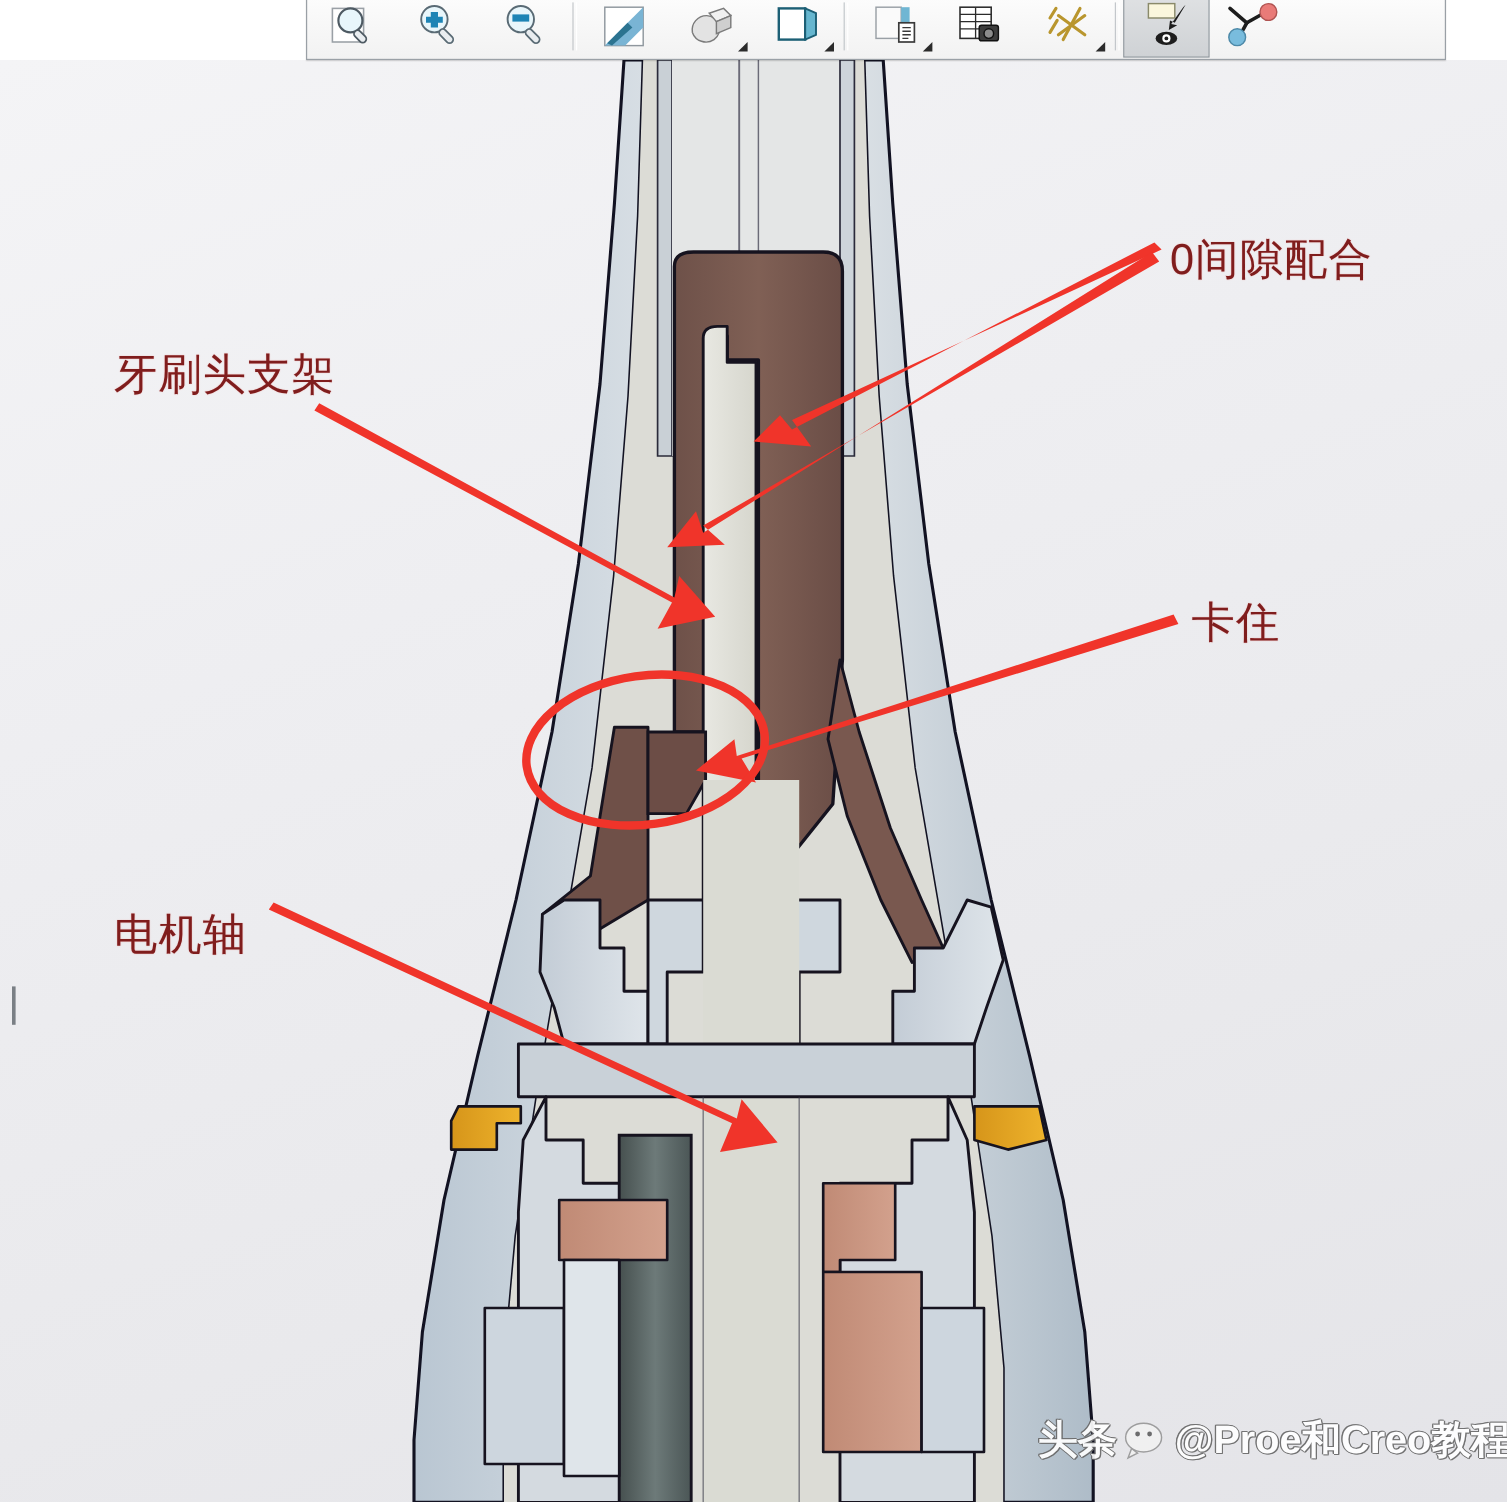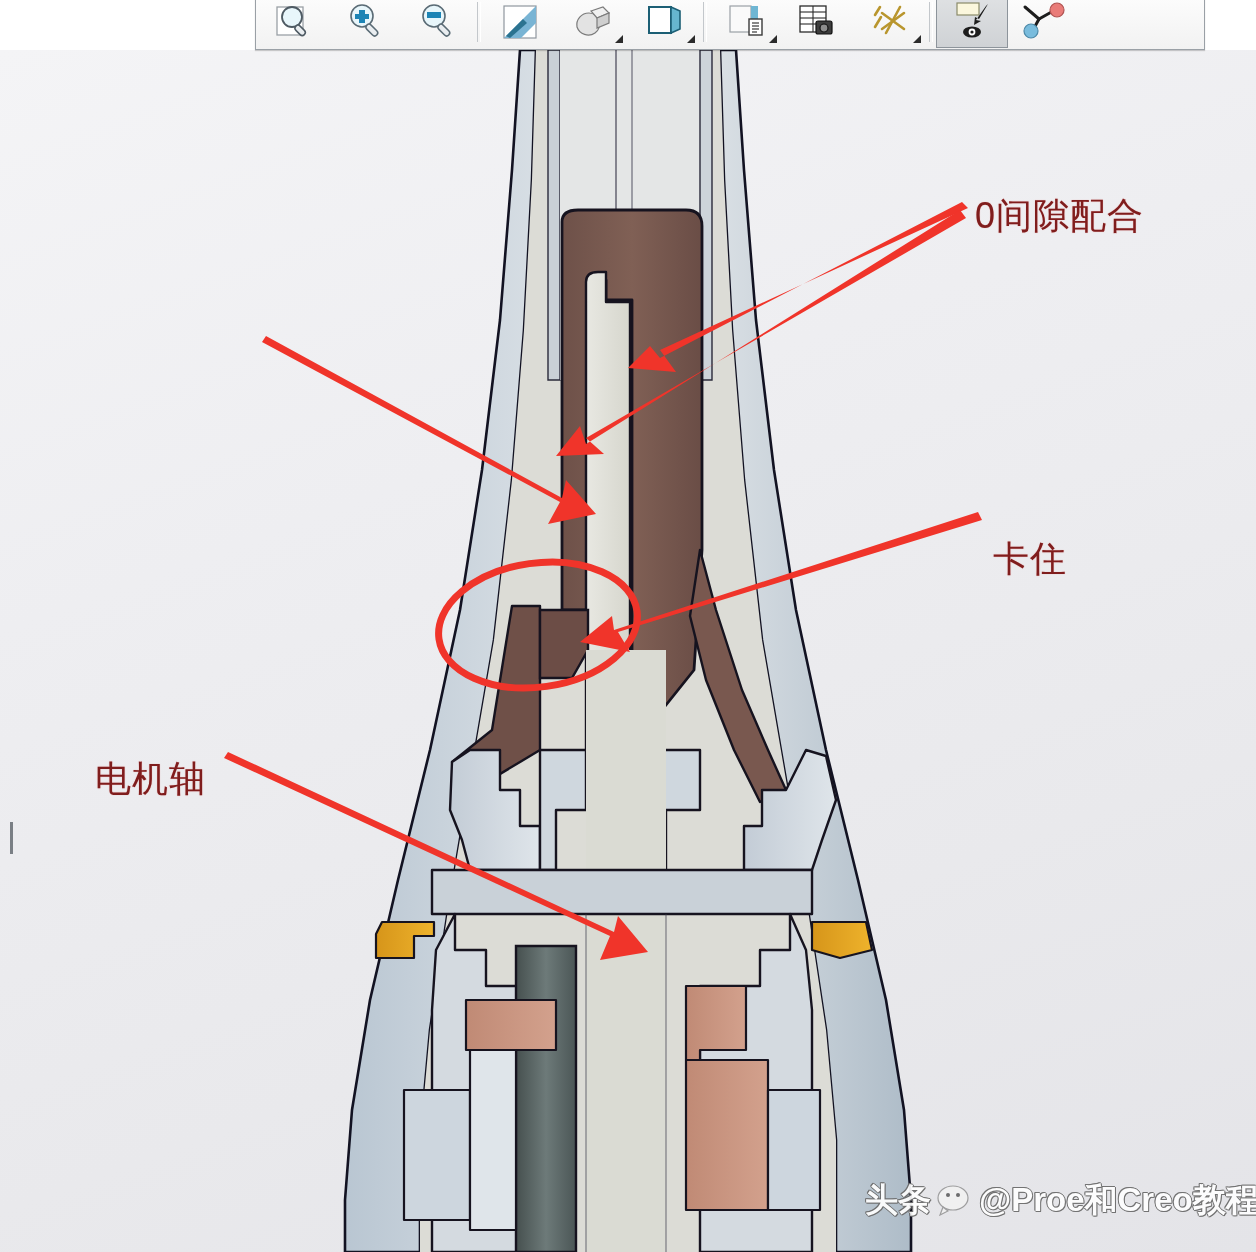--- a/index.html
+++ b/index.html
@@ -99,21 +99,21 @@
     color: #7f1d1d;
     font-family: "Liberation Sans", sans-serif;
     font-size: 36px;
     font-weight: 400;
     letter-spacing: 1px;
     white-space: nowrap;
     text-shadow: 0 0 1px rgba(232,80,74,.45);
   }
   #label-zero-clearance { left: 975px; top: 192px; }
   #label-bracket       { left: 95px;  top: 288px; }
-  #label-stuck         { left: 993px; top: 495px; margin-top: 40px; }
+  #label-stuck         { left: 993px; top: 495px; }
   #label-motor-shaft   { left: 95px;  top: 755px; }
 
   
   .watermark {
     position: absolute;
     left: 865px;
     top: 1178px;
     display: flex;
     align-items: center;
     gap: 4px;
@@ -261,20 +261,21 @@
 
         <ellipse cx="538" cy="575" rx="100" ry="62" transform="rotate(-8 538 575)" fill="none" stroke="#f0342a" stroke-width="7"></ellipse>
       </g>
     </svg>
 
     <div class="edge-tick"></div>
   </div>
 
   <div class="anno-label" id="label-zero-clearance">0间隙配合</div>
 
+  <div class="anno-label" id="label-bracket">牙刷头支架</div>
 
   <div class="anno-label" id="label-stuck">卡住</div>
 
   <div class="anno-label" id="label-motor-shaft">电机轴</div>
 
   <div class="watermark">
     <span>头条</span>
     <svg class="wm-ghost" viewBox="0 0 40 34">
       <ellipse cx="16" cy="14" rx="15" ry="12" fill="#f2f2f2" stroke="#8a8a8a" stroke-width="1.2"></ellipse>
       <path d="M6 23 L3 31 L11 27 Z" fill="#f2f2f2" stroke="#8a8a8a" stroke-width="1.2"></path>

